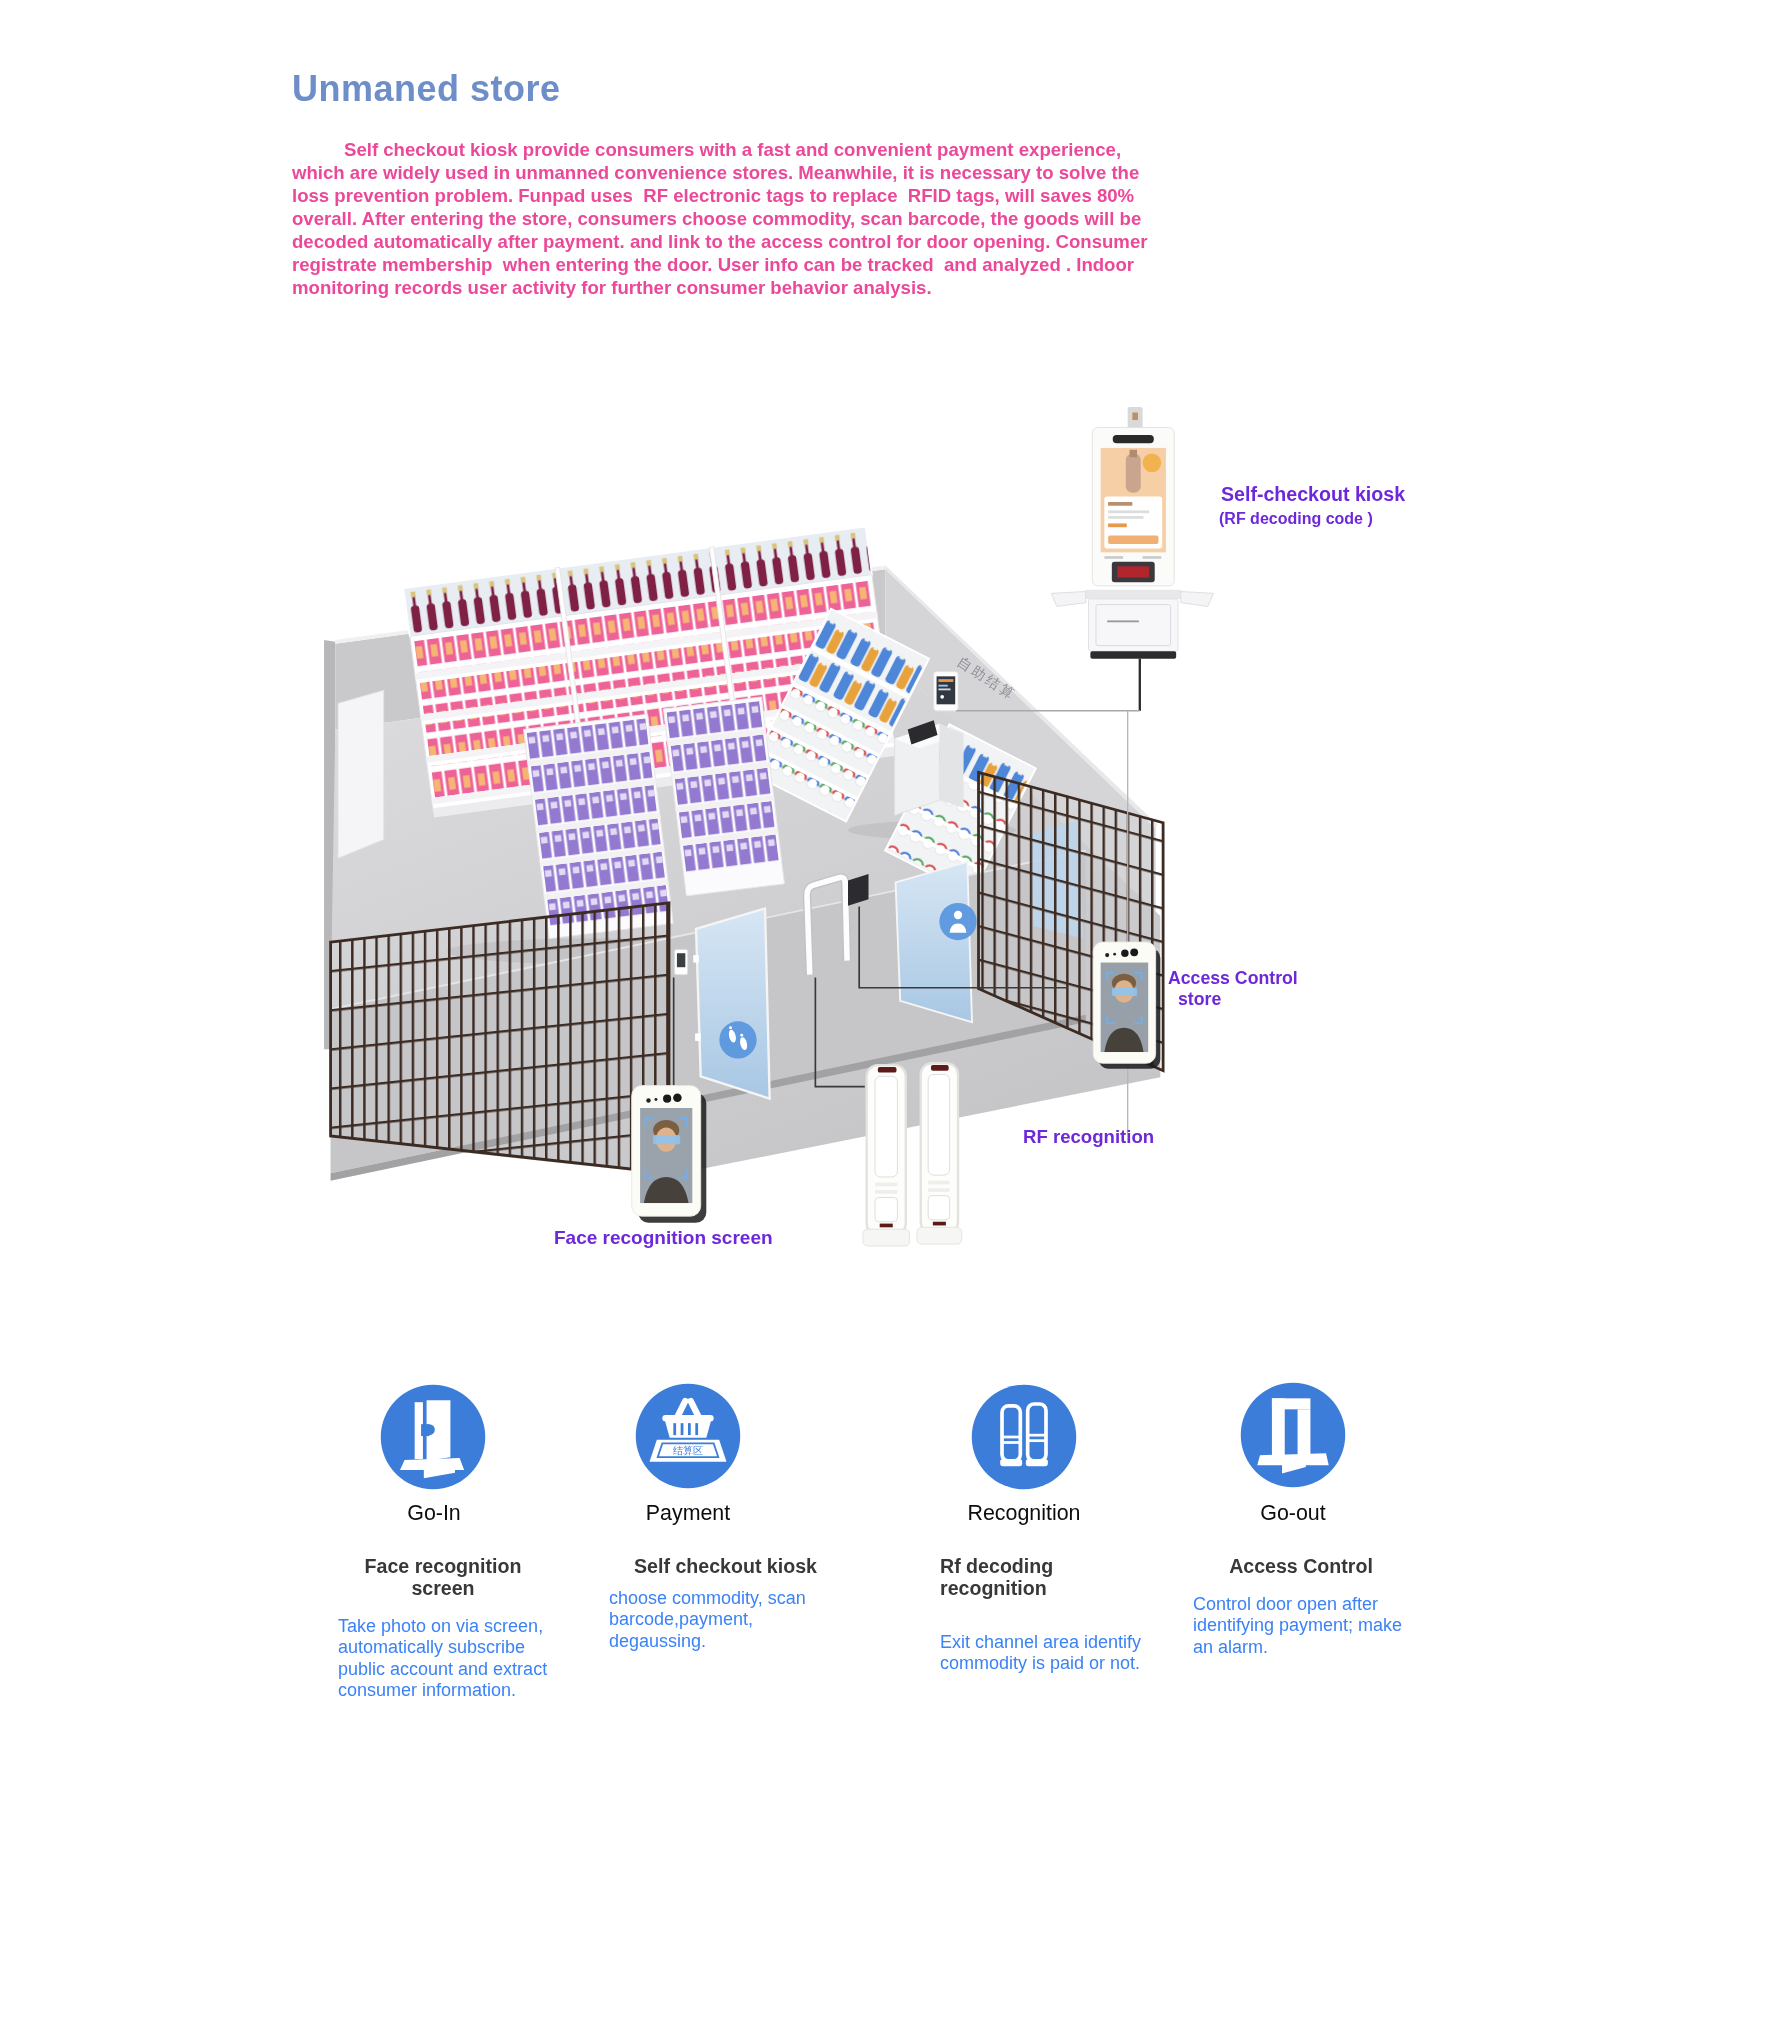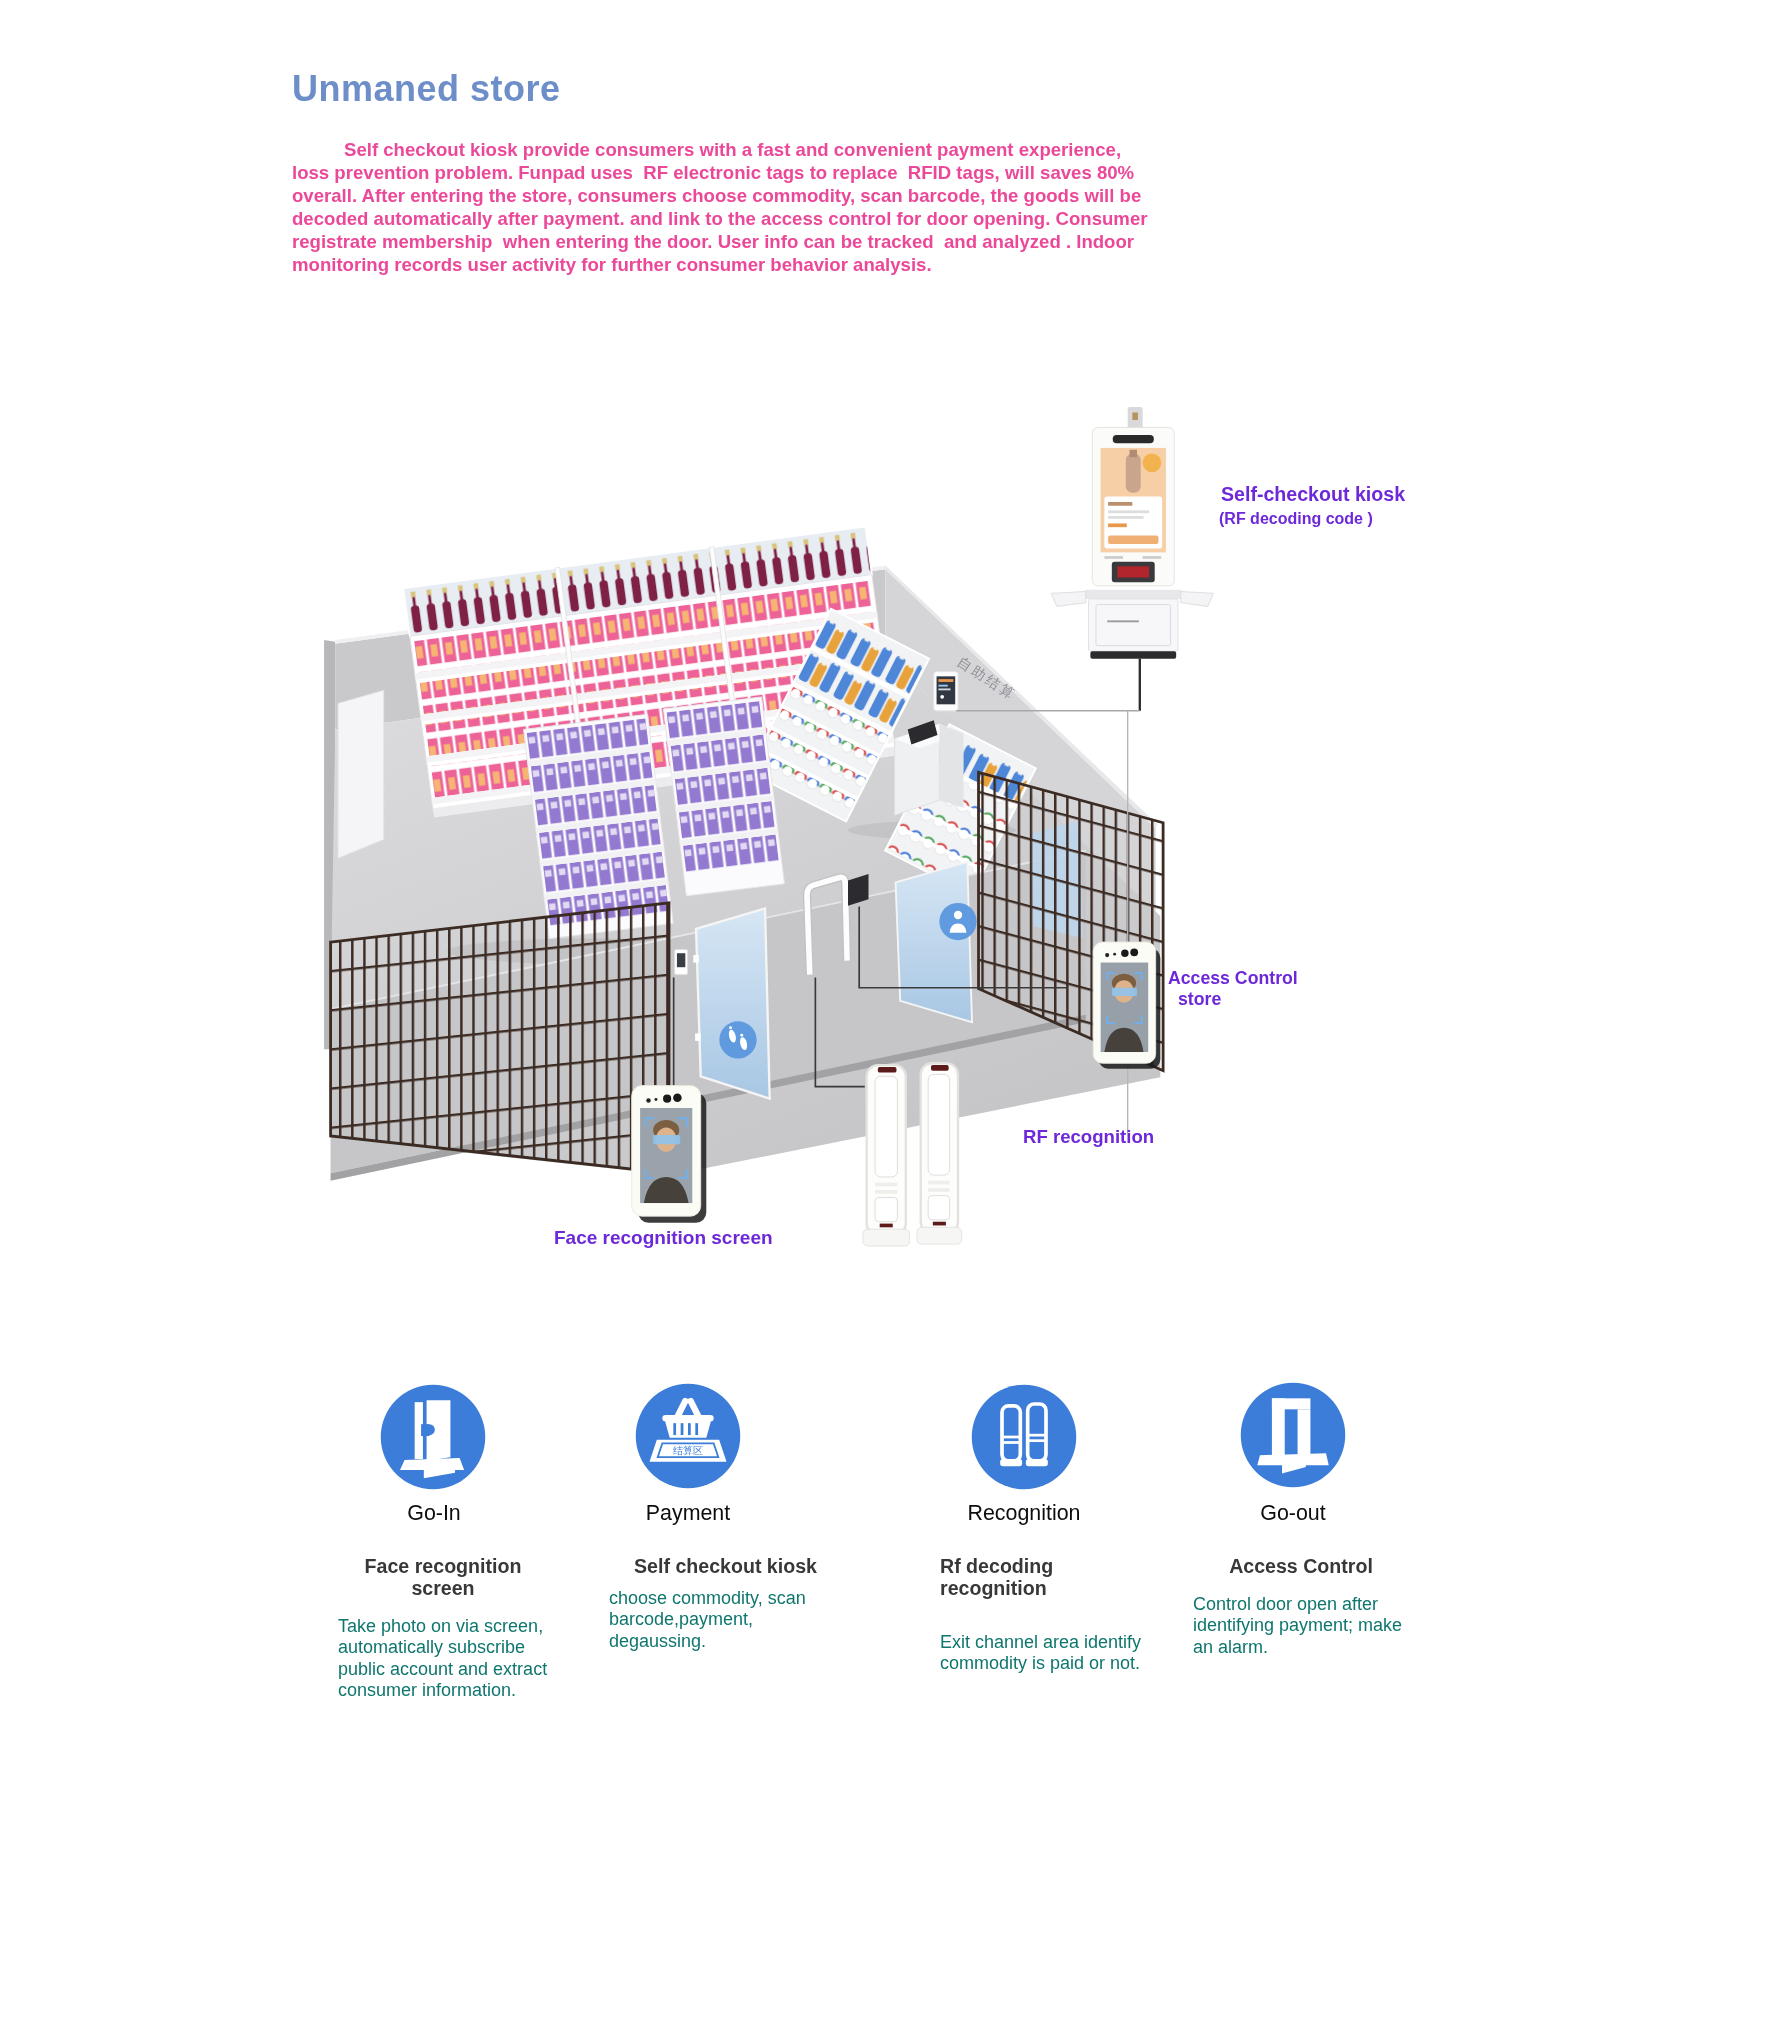--- a/index.html
+++ b/index.html
@@ -12,37 +12,38 @@
   .lbl{position:absolute;font-weight:bold;color:#6d28d9;white-space:pre;}
   #lbl-kiosk1{left:1221px;top:483px;font-size:19.6px;}
   #lbl-kiosk2{left:1219px;top:510px;font-size:16px;}
   #lbl-access1{left:1168px;top:968px;font-size:17.7px;}
   #lbl-access2{left:1178px;top:989px;font-size:17.7px;}
   #lbl-rf{left:1023px;top:1126px;font-size:18.6px;}
   #lbl-face{left:554px;top:1227px;font-size:19px;}
   .feat-circle{position:absolute;width:110px;height:110px;}
   .badge{position:absolute;width:168px;text-align:center;font-size:21.4px;font-weight:normal;color:#0d0d0d;}
   .fhead{position:absolute;font-size:19.6px;font-weight:bold;color:#383838;line-height:22.4px;}
-  .fbody{position:absolute;font-size:18px;color:#0f766e;line-height:21.4px;}
+  .fbody{position:absolute;font-size:18px;color:#3b82f6;line-height:21.4px;}
   #head-1{left:350px;top:1555px;width:186px;text-align:center;}
   #head-2{left:609px;top:1555px;width:233px;text-align:center;}
   #head-3{left:940px;top:1555px;width:140px;text-align:left;}
   #head-4{left:1193px;top:1555px;width:216px;text-align:center;}
   #body-1{left:338px;top:1616px;width:218px;}
   #body-2{left:609px;top:1588px;width:209px;}
   #body-3{left:940px;top:1616px;width:241px;margin-top:16px;}
   #body-4{left:1193px;top:1594px;width:222px;}
   svg text{font-family:"Liberation Sans",sans-serif;}
 </style>
 </head>
 <body>
 
 <div class="abs" id="page-title">Unmaned store</div>
 <div class="abs" id="intro">
   <div class="ind">Self checkout kiosk provide consumers with a fast and convenient payment experience,</div>
+  <div>which are widely used in unmanned convenience stores. Meanwhile, it is necessary to solve the</div>
   <div>loss prevention problem. Funpad uses  RF electronic tags to replace  RFID tags, will saves 80%</div>
   <div>overall. After entering the store, consumers choose commodity, scan barcode, the goods will be</div>
   <div>decoded automatically after payment. and link to the access control for door opening. Consumer</div>
   <div>registrate membership  when entering the door. User info can be tracked  and analyzed . Indoor</div>
   <div>monitoring records user activity for further consumer behavior analysis.</div>
 </div>
 
 <svg class="abs" style="left:242px;top:392px;" width="1212" height="881" viewBox="0 0 1300 945">
   <defs>
     <linearGradient id="floorG" x1="0" y1="0" x2="0.6" y2="1">

